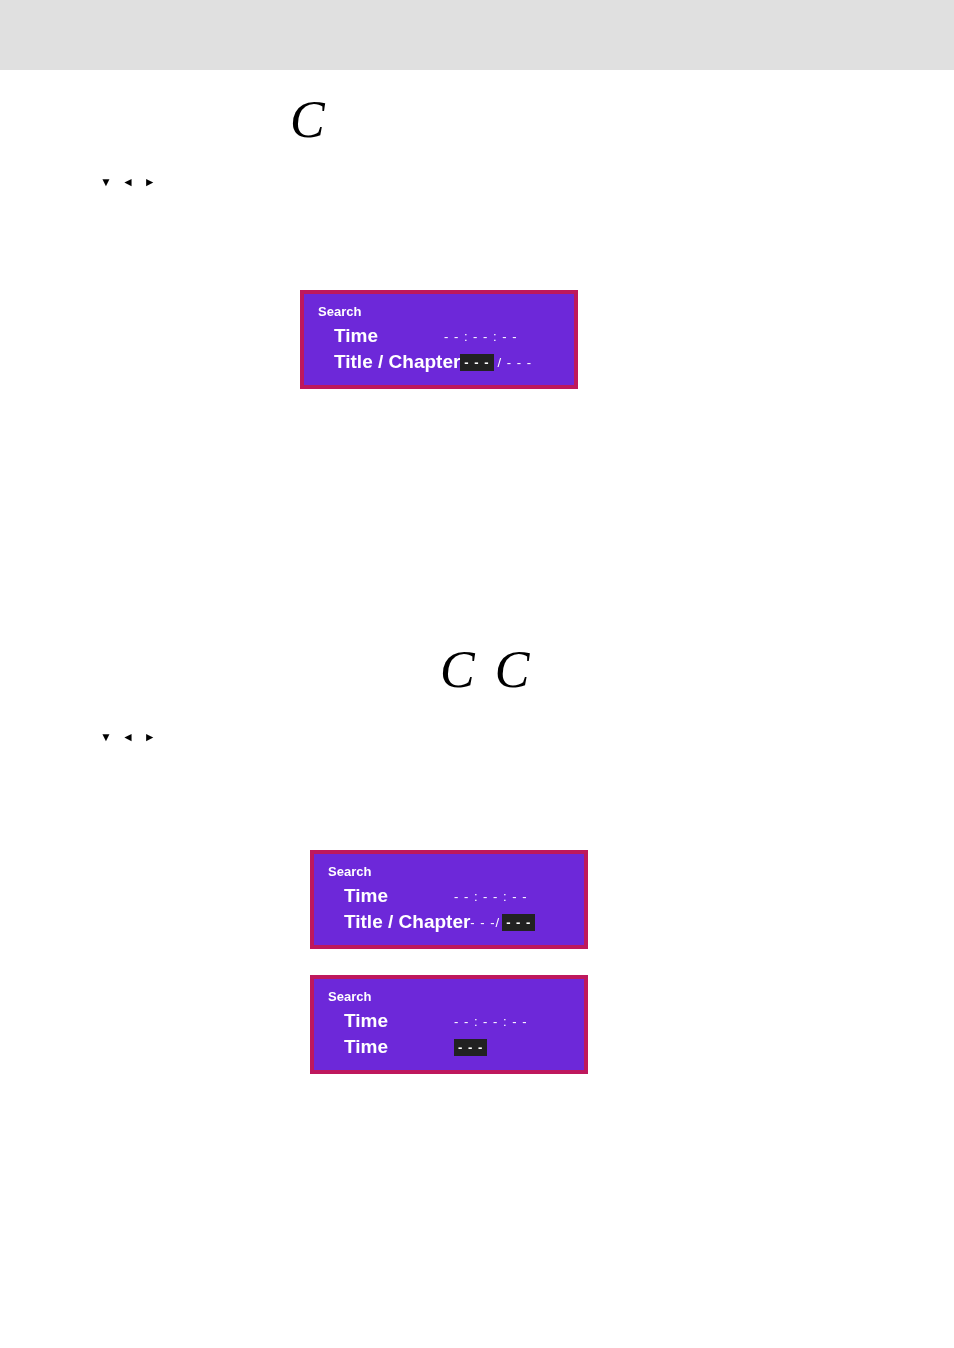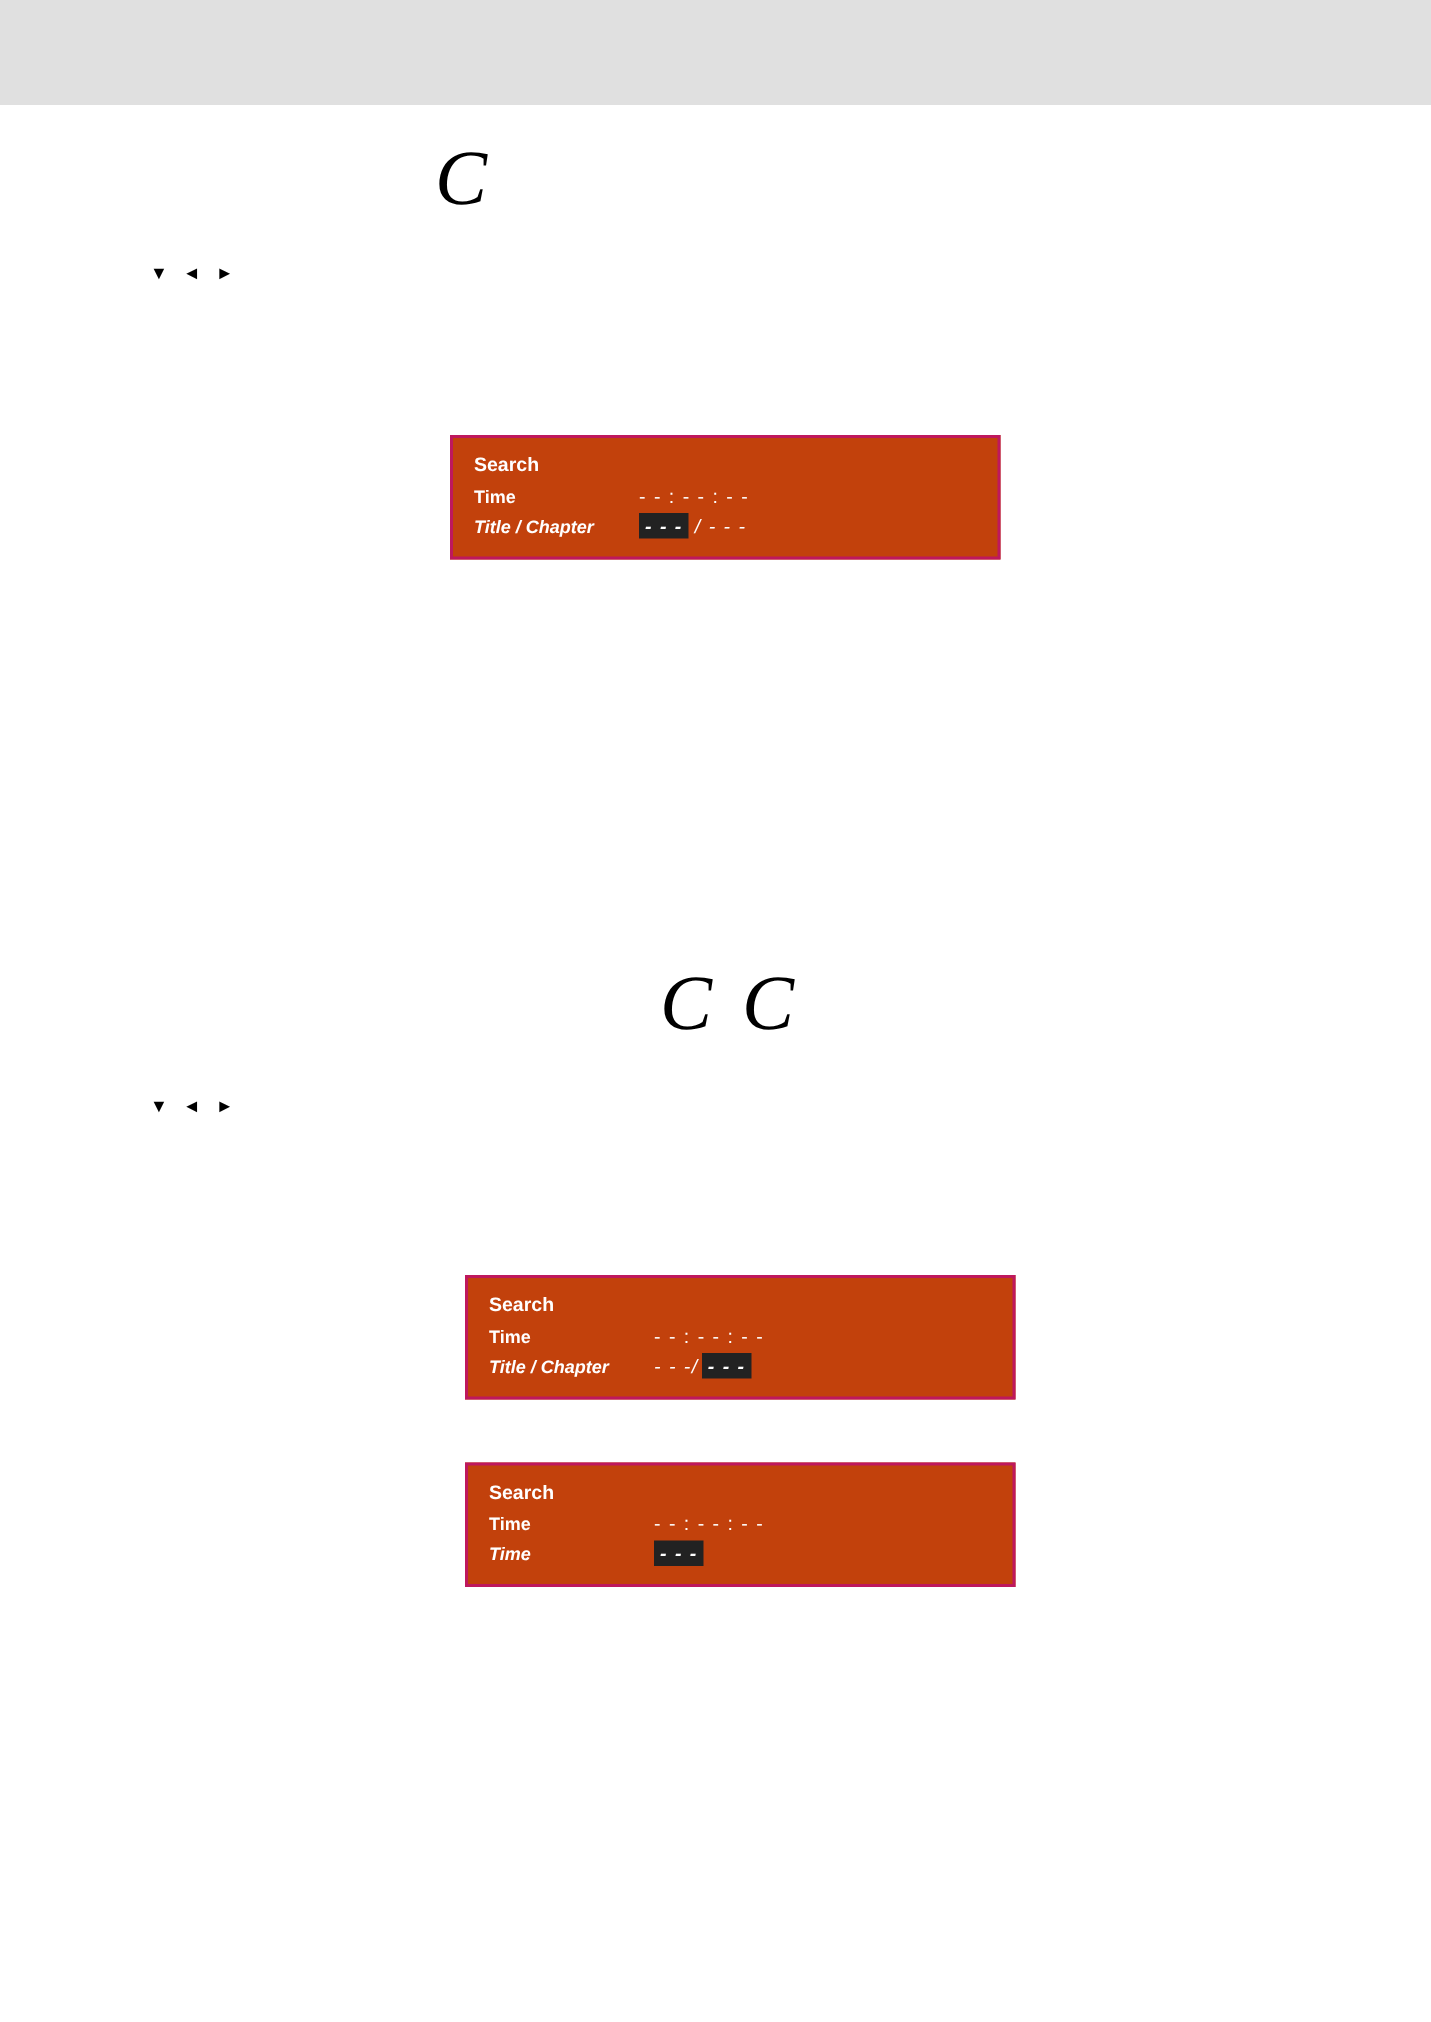--- a/index.html
+++ b/index.html
@@ -47,24 +47,24 @@
     }
 
     .arrow {
       font-size: 12px;
       color: #000;
     }
 
     
     .search-box {
       position: absolute;
-      border: 2px solid #be185d;
-      background: #c2410c;
+      border: 4px solid #be185d;
+      background: #6d28d9;
       padding: 10px 14px 12px 14px;
-      width: 367px;
+      width: 278px;
     }
 
     .search-box-1 {
       top: 290px;
       left: 300px;
     }
 
     .search-box-2 {
       top: 850px;
       left: 310px;
@@ -79,35 +79,35 @@
       display: flex;
       align-items: center;
       margin-bottom: 4px;
       color: #fff;
       font-size: 13px;
       font-weight: bold;
     }
 
     .search-row:last-child {
       margin-bottom: 0;
-      font-style: italic;
     }
 
     .search-heading {
       color: #fff;
       font-size: 13px;
       font-weight: bold;
       margin-bottom: 6px;
     }
 
     .row-label {
       min-width: 110px;
       color: #fff;
-      font-size: 12px;
-      font-weight: bold;
+      font-size: 19px;
+      font-weight: bold;
+      margin-left: 16px;
     }
 
     .row-value {
       color: #fff;
       font-size: 13px;
       font-weight: normal;
       letter-spacing: 1px;
     }
 
     .highlight-box {

